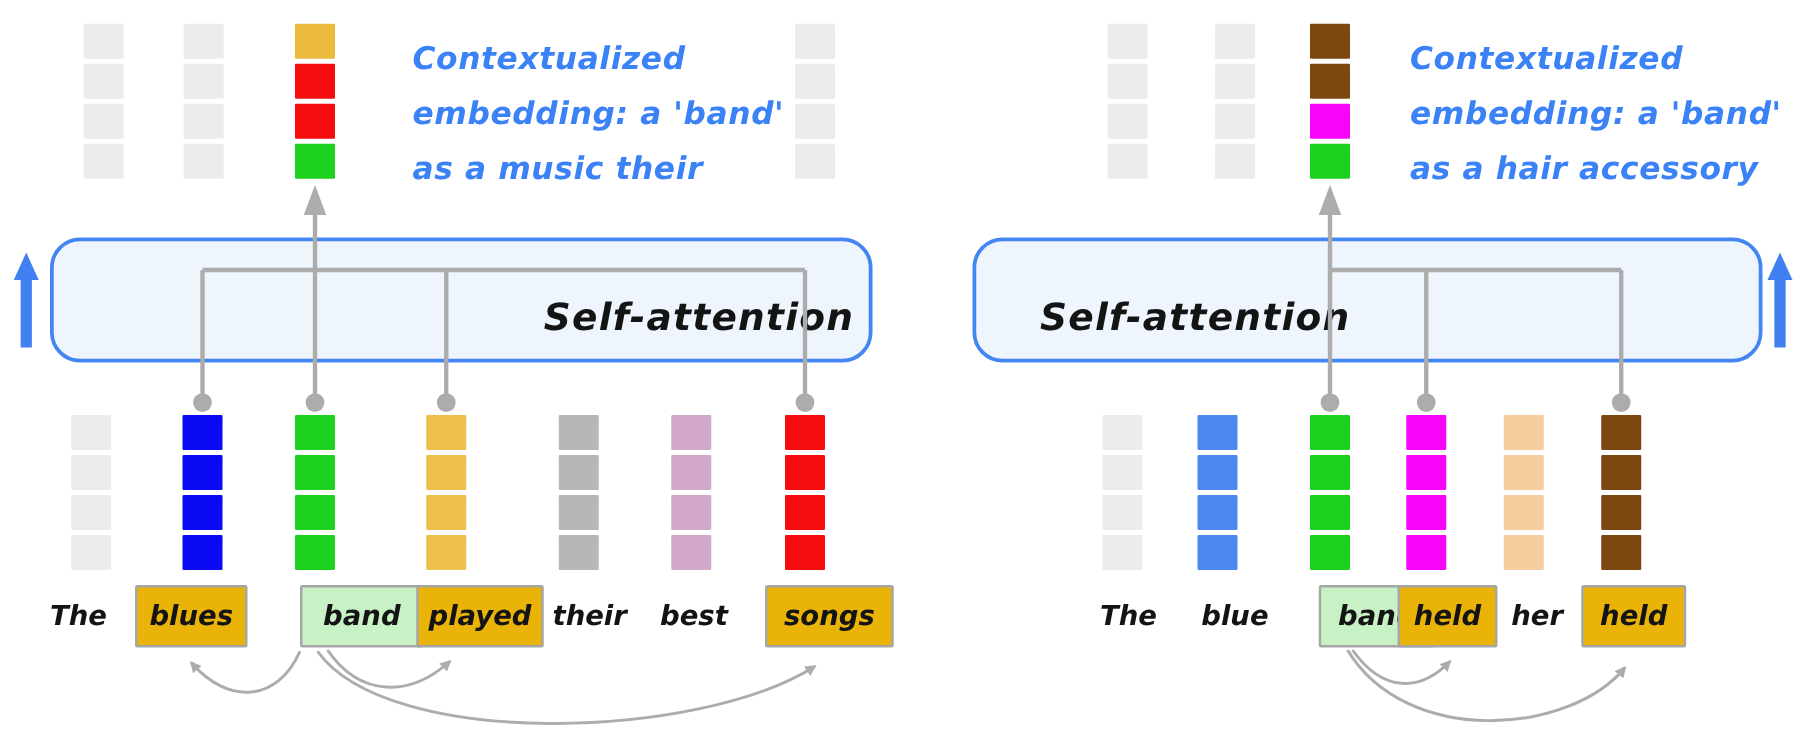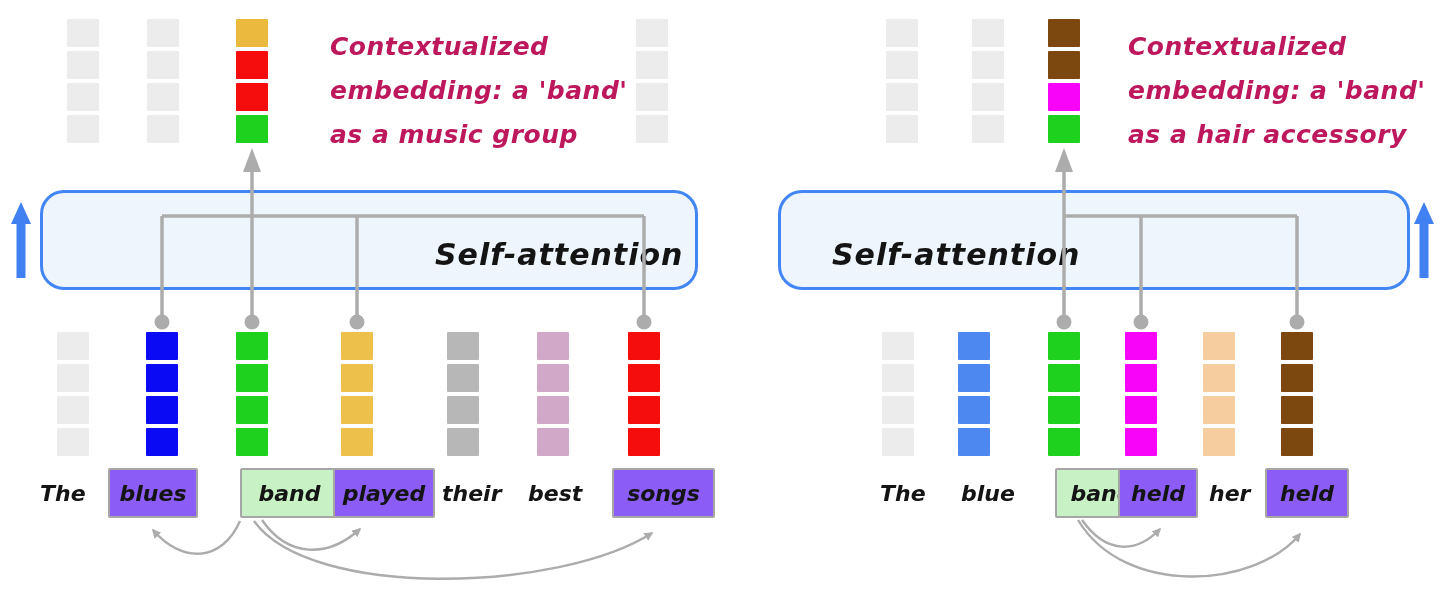--- a/index.html
+++ b/index.html
@@ -1,28 +1,28 @@
 <!DOCTYPE html>
 <html style="--ghost: #ececec; --connector: #acacac; --box_border: #4285f4; --box_fill: #eff5fc; --arrow_blue: #4080f0; --word_box_border: #a6a6a6; --band_highlight: #c8f2c5;"><head>
 <meta charset="utf-8">
 <style>
   html,body{margin:0;padding:0;background:#ffffff;}
   #canvas{position:relative;width:1440px;height:591px;background:#fff;overflow:hidden;
           font-family:"DejaVu Sans",sans-serif;color:#141414;}
   .stack{position:absolute;display:flex;flex-direction:column;gap:4px;}
   .sq{width:32px;height:28px;background:var(--c,#ececec);border-radius:1px;}
   .caption{position:absolute;font-style:italic;font-weight:600;font-size:25px;line-height:44px;
-           letter-spacing:.5px;color:#be185d;white-space:nowrap;}
+           letter-spacing:.5px;color:#3b82f6;white-space:nowrap;}
   .attn-box{position:absolute;width:658px;height:100px;top:190px;border:3.5px solid var(--box_border,#4285f4);
             border-radius:24px;background:var(--box_fill,#eff5fc);box-sizing:border-box;}
   .attn-label{position:absolute;top:237px;font-style:italic;font-weight:600;font-size:30px;
               letter-spacing:1px;white-space:nowrap;}
   .word{position:absolute;top:468px;height:50px;display:flex;align-items:center;justify-content:center;
         font-style:italic;font-weight:600;font-size:22px;white-space:nowrap;box-sizing:border-box;}
-  .word.boxed{border:2px solid var(--word_box_border,#a6a6a6);background:#8b5cf6;border-radius:2px;}
+  .word.boxed{border:2px solid var(--word_box_border,#a6a6a6);background:#eab308;border-radius:2px;}
   .word.hl{background:var(--band_highlight,#c8f2c5);margin-left:32px;}
   svg.overlay{position:absolute;left:0;top:0;pointer-events:none;}
   .conn{stroke:var(--connector,#acacac);stroke-width:3.5px;fill:none;}
   .conn-dot{fill:var(--connector,#acacac);}
   .rel{stroke:var(--connector,#acacac);stroke-width:2.4px;fill:none;}
   .arrowhead-fill{fill:var(--connector,#acacac);}
   .blue-arrow{fill:var(--arrow_blue,#4080f0);}
 </style>
 </head>
 <body>
@@ -69,21 +69,21 @@
   <div class="stack" style="left:1048px;top:19px;">
     <div class="sq" style="--c: #7c480f;"></div>
     <div class="sq" style="--c: #7c480f;"></div>
     <div class="sq" style="--c: #f804f8;"></div>
     <div class="sq" style="--c: #1fd11f;"></div>
   </div>
 
   <div class="caption" style="left:330px;top:25px;">
     <div>Contextualized</div>
     <div>embedding: a 'band'</div>
-    <div>as a music group</div>
+    <div>as a music their</div>
   </div>
   <div class="caption" style="left:1128px;top:25px;">
     <div>Contextualized</div>
     <div>embedding: a 'band'</div>
     <div>as a hair accessory</div>
   </div>
 
   <div class="attn-box" style="left:40px;width:658px;"></div>
   <div class="attn-label" style="left:435px;">Self-attention</div>
 

